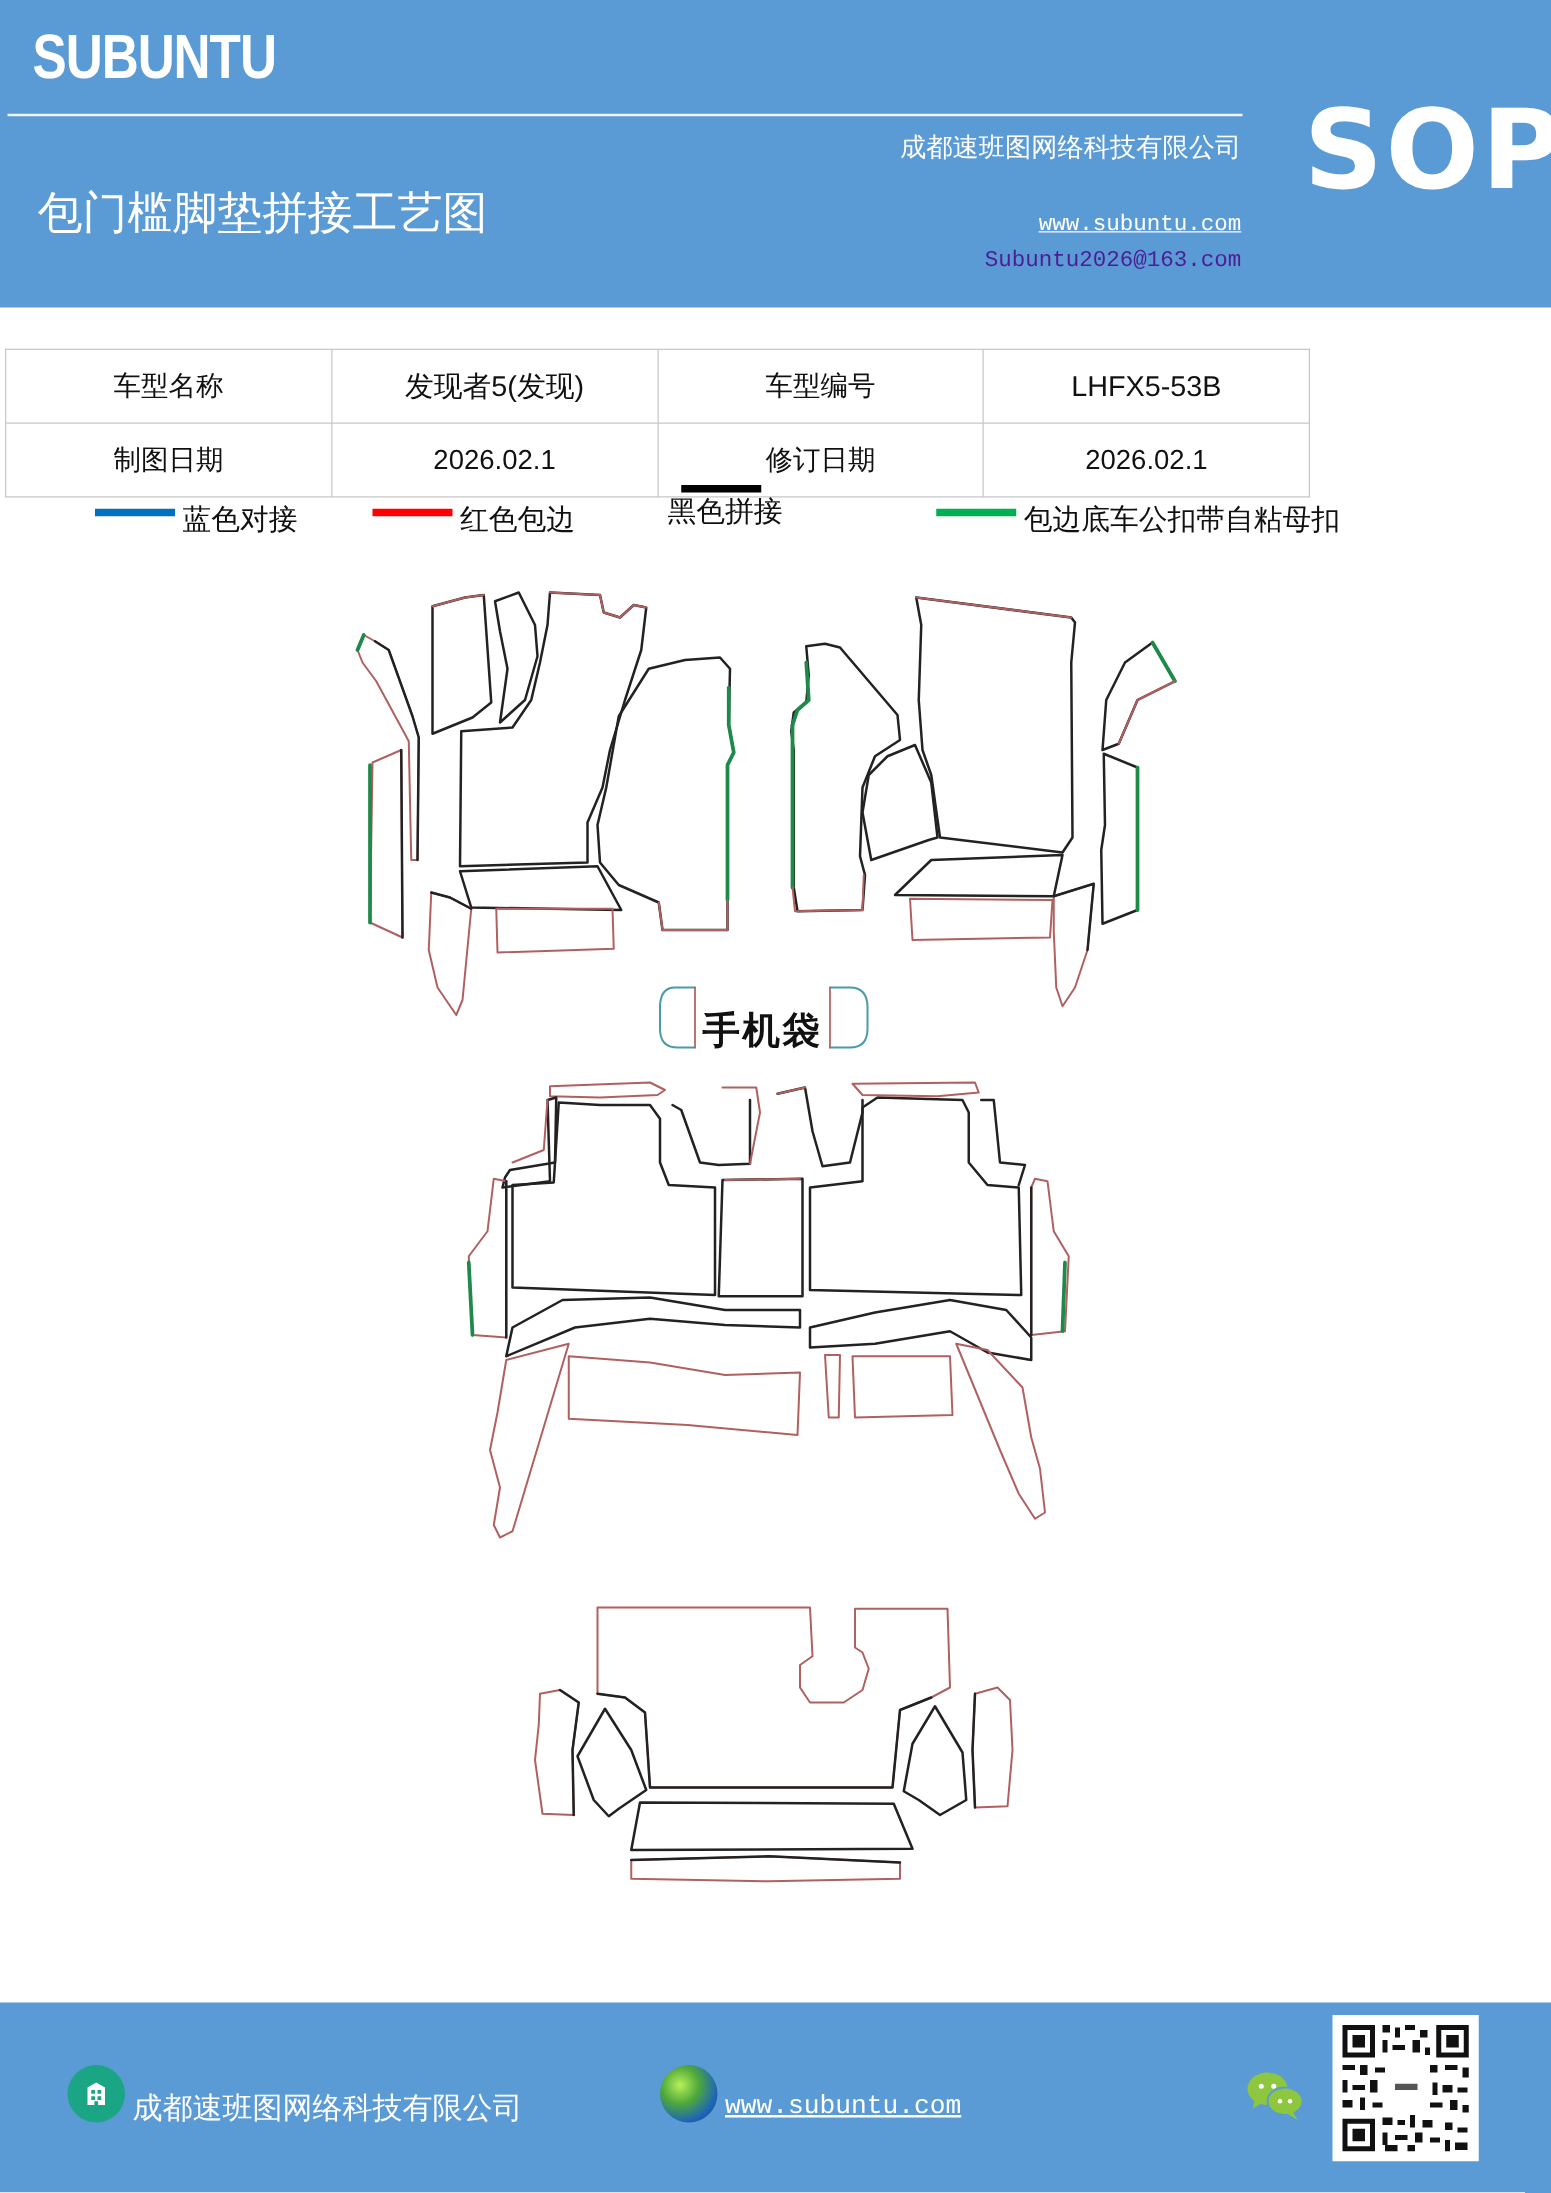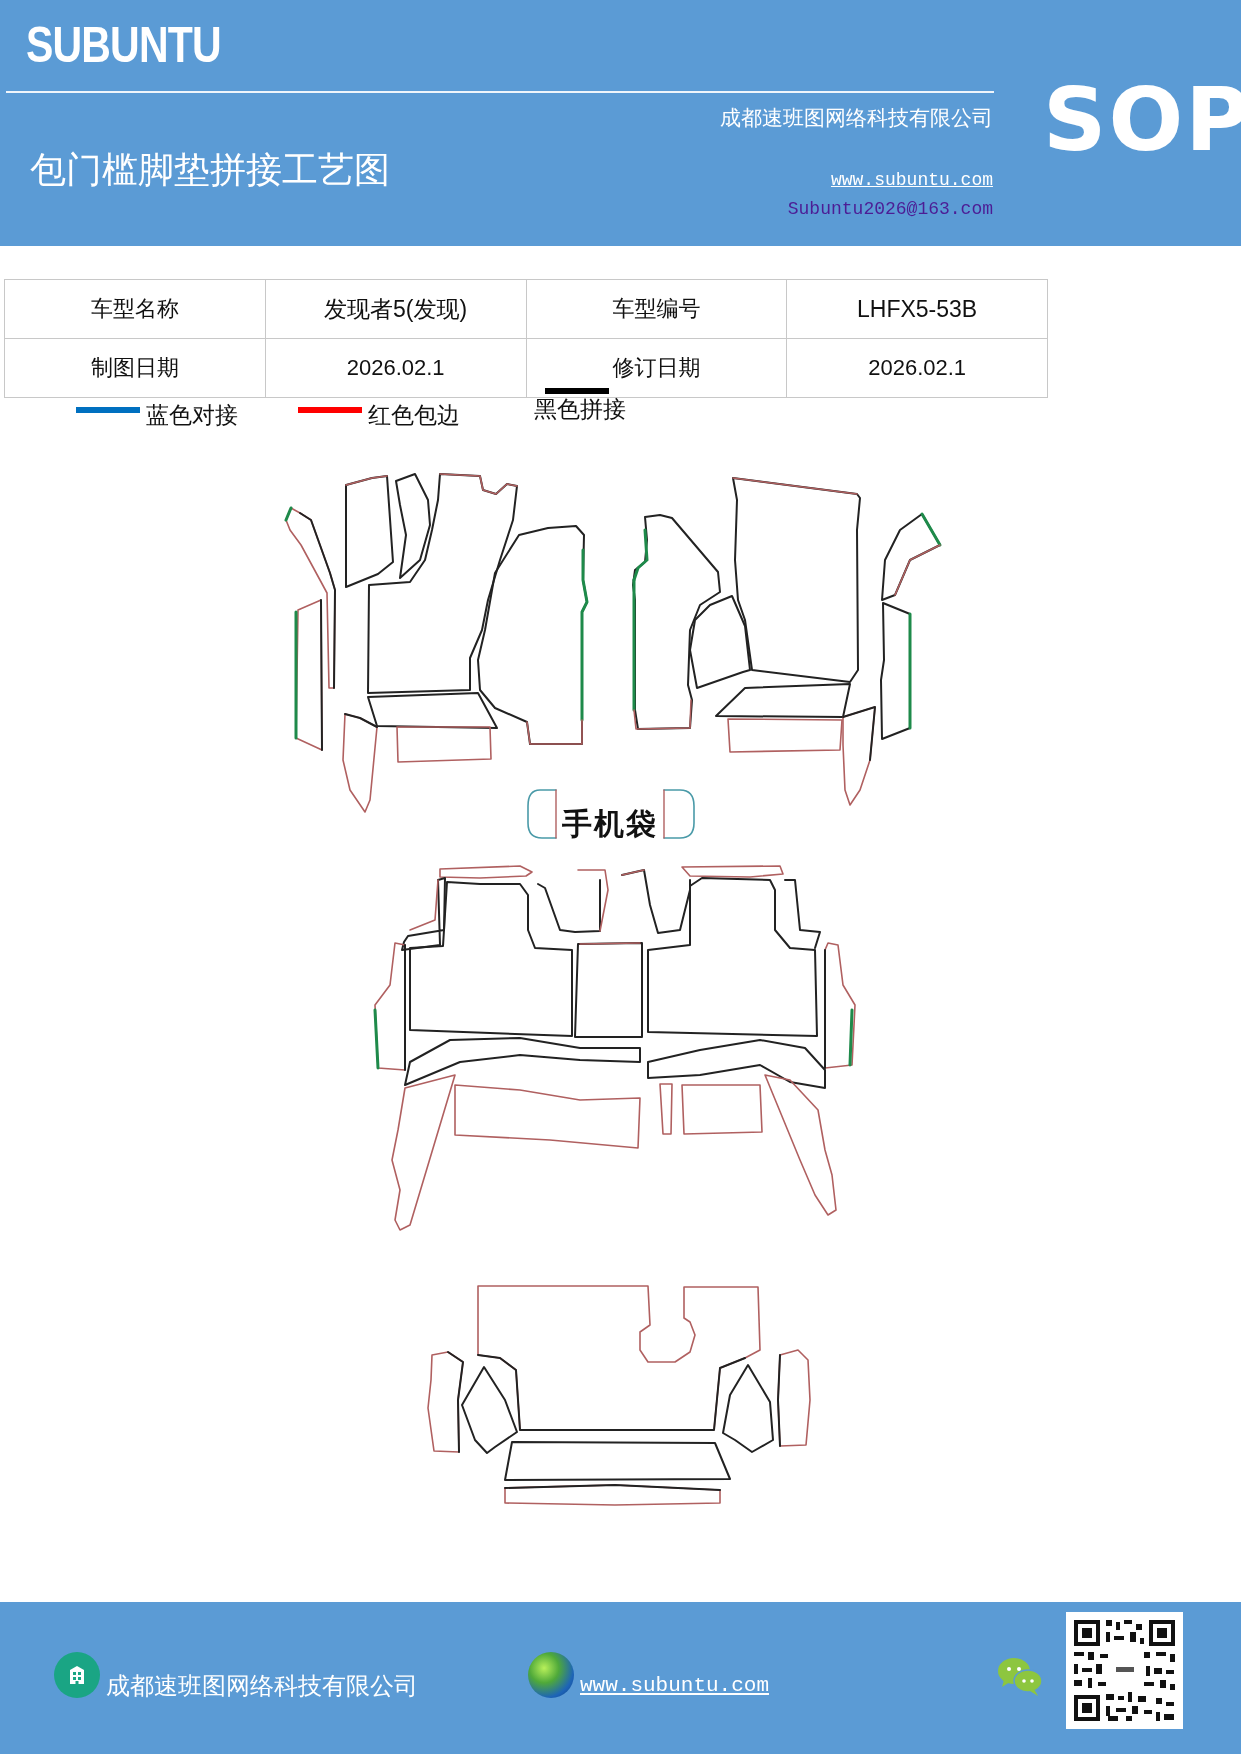--- a/index.html
+++ b/index.html
@@ -70,20 +70,24 @@
     <span class="legend-swatch" style="background:#0070c0;"></span>
     <span class="legend-label">蓝色对接</span>
   </div>
   <div class="legend-item" style="left:298px;">
     <span class="legend-swatch" style="background:#ff0000;"></span>
     <span class="legend-label">红色包边</span>
   </div>
   <div class="legend-item" style="left:534px;flex-direction:column;">
     <span class="legend-swatch" style="background:#000000;"></span>
     <span class="legend-label">黑色拼接</span>
+  </div>
+  <div class="legend-item" style="left:749px;">
+    <span class="legend-swatch" style="background:#00b050;"></span>
+    <span class="legend-label">包边底车公扣带自粘母扣</span>
   </div>
 </div>
 
 <svg class="diagram" viewBox="0 450 1241 1070" fill="none" stroke-linejoin="round" stroke-linecap="round">
   <g>
 
     <path d="M291 508 L300 513 L311 520 L330 573 L335 590 L334 688 L329 688 L327 593 L320 580 L301 545 L290 530 L286 520 Z" stroke="#b06060" stroke-width="1.6"></path>
     <path d="M300 513 L311 520 L330 573 L335 590 L334 688" stroke="#222" stroke-width="2"></path>
     <path d="M286 520 L291 508" stroke="#1e8a4a" stroke-width="3"></path>
 

